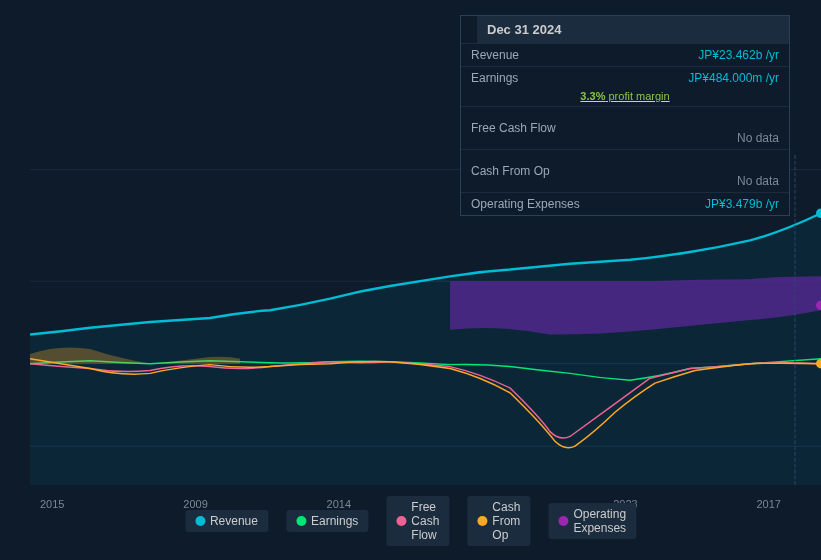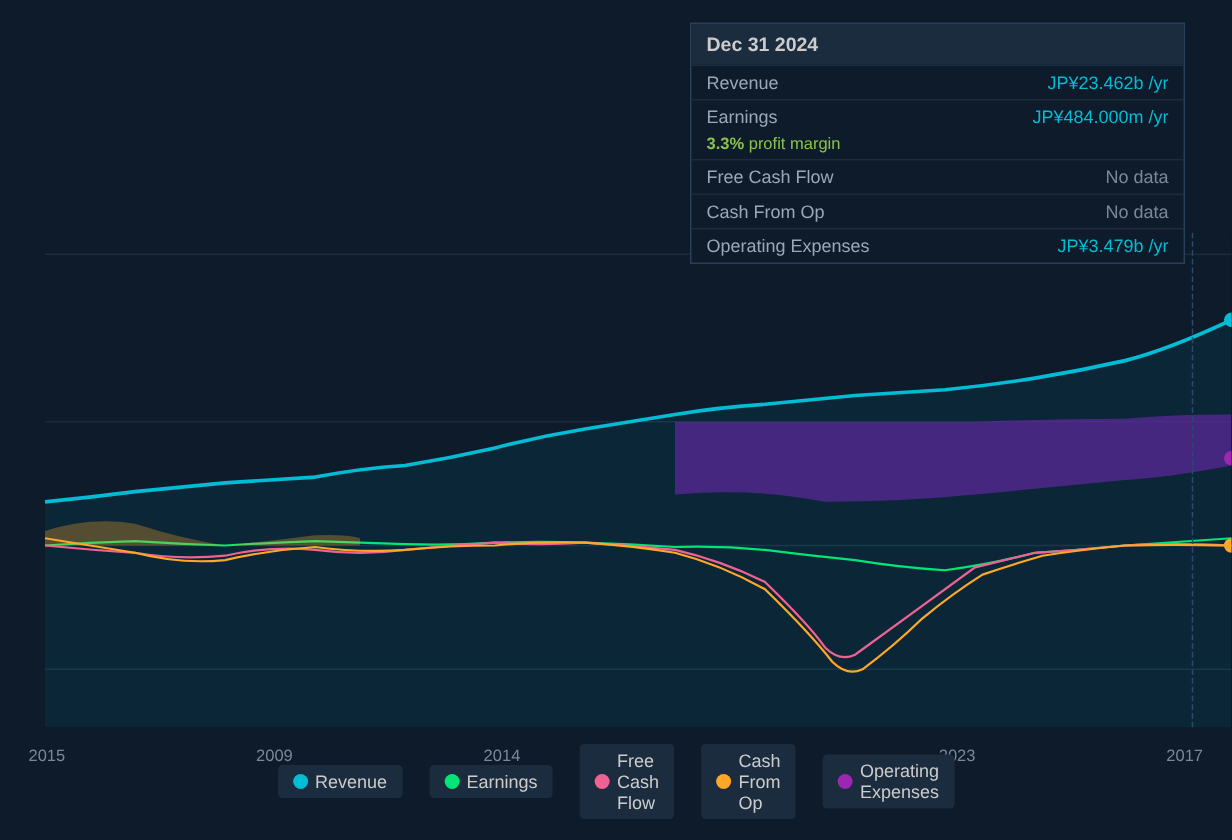--- a/index.html
+++ b/index.html
@@ -30,20 +30,21 @@
       padding: 0;
       z-index: 10;
     }
 
     .tooltip-title {
       background: #1a2c3e;
       padding: 6px 10px;
       font-size: 13px;
       color: #ccc;
       font-weight: bold;
+      margin-left: 16px;
     }
 
     .tooltip-row {
       display: flex;
       justify-content: space-between;
       align-items: center;
       padding: 4px 10px;
       font-size: 12px;
       border-top: 1px solid #1a2c3e;
     }
@@ -51,31 +52,33 @@
     .tooltip-row .label {
       color: #9aa8b8;
     }
 
     .tooltip-row .value {
       color: #00bcd4;
     }
 
     .tooltip-row .value.no-data {
       color: #7a8898;
+      margin-top: 20px;
     }
 
     .tooltip-row .value.expenses {
       color: #00bcd4;
       text-align: center;
     }
 
     .profit-margin-row {
       display: flex;
-      justify-content: flex-start;
+      justify-content: center;
       padding: 1px 10px 4px;
+      text-decoration: underline;
     }
 
     .profit-margin-text {
       font-size: 11px;
       color: #8bc34a;
     }
 
     .profit-margin-text span {
       color: #8bc34a;
       font-weight: bold;
@@ -220,21 +223,21 @@
 
     <circle cx="821" cy="60" r="5" fill="#00bcd4"></circle>
 
     <circle cx="821" cy="155" r="5" fill="#9c27b0"></circle>
 
     <circle cx="821" cy="215" r="5" fill="#ffa726"></circle>
 
     <line x1="795" y1="0" x2="795" y2="340" stroke="#2a4a6a" stroke-width="1" stroke-dasharray="4,2"></line>
   </svg>
 
-  <div style="position:absolute; bottom:50px; left:0; width:821px; display:flex; justify-content:space-between; padding:0 19px;">
+  <div style="position:absolute; bottom:50px; left:0; width:821px; display:flex; justify-content:space-between; padding:0 40px;">
     <span class="x-label">2015</span>
     <span class="x-label">2009</span>
     <span class="x-label">2014</span>
     <span class="x-label">2021</span>
     <span class="x-label">2023</span>
     <span class="x-label">2017</span>
   </div>
 
   <div class="legend">
     <div class="legend-item">

